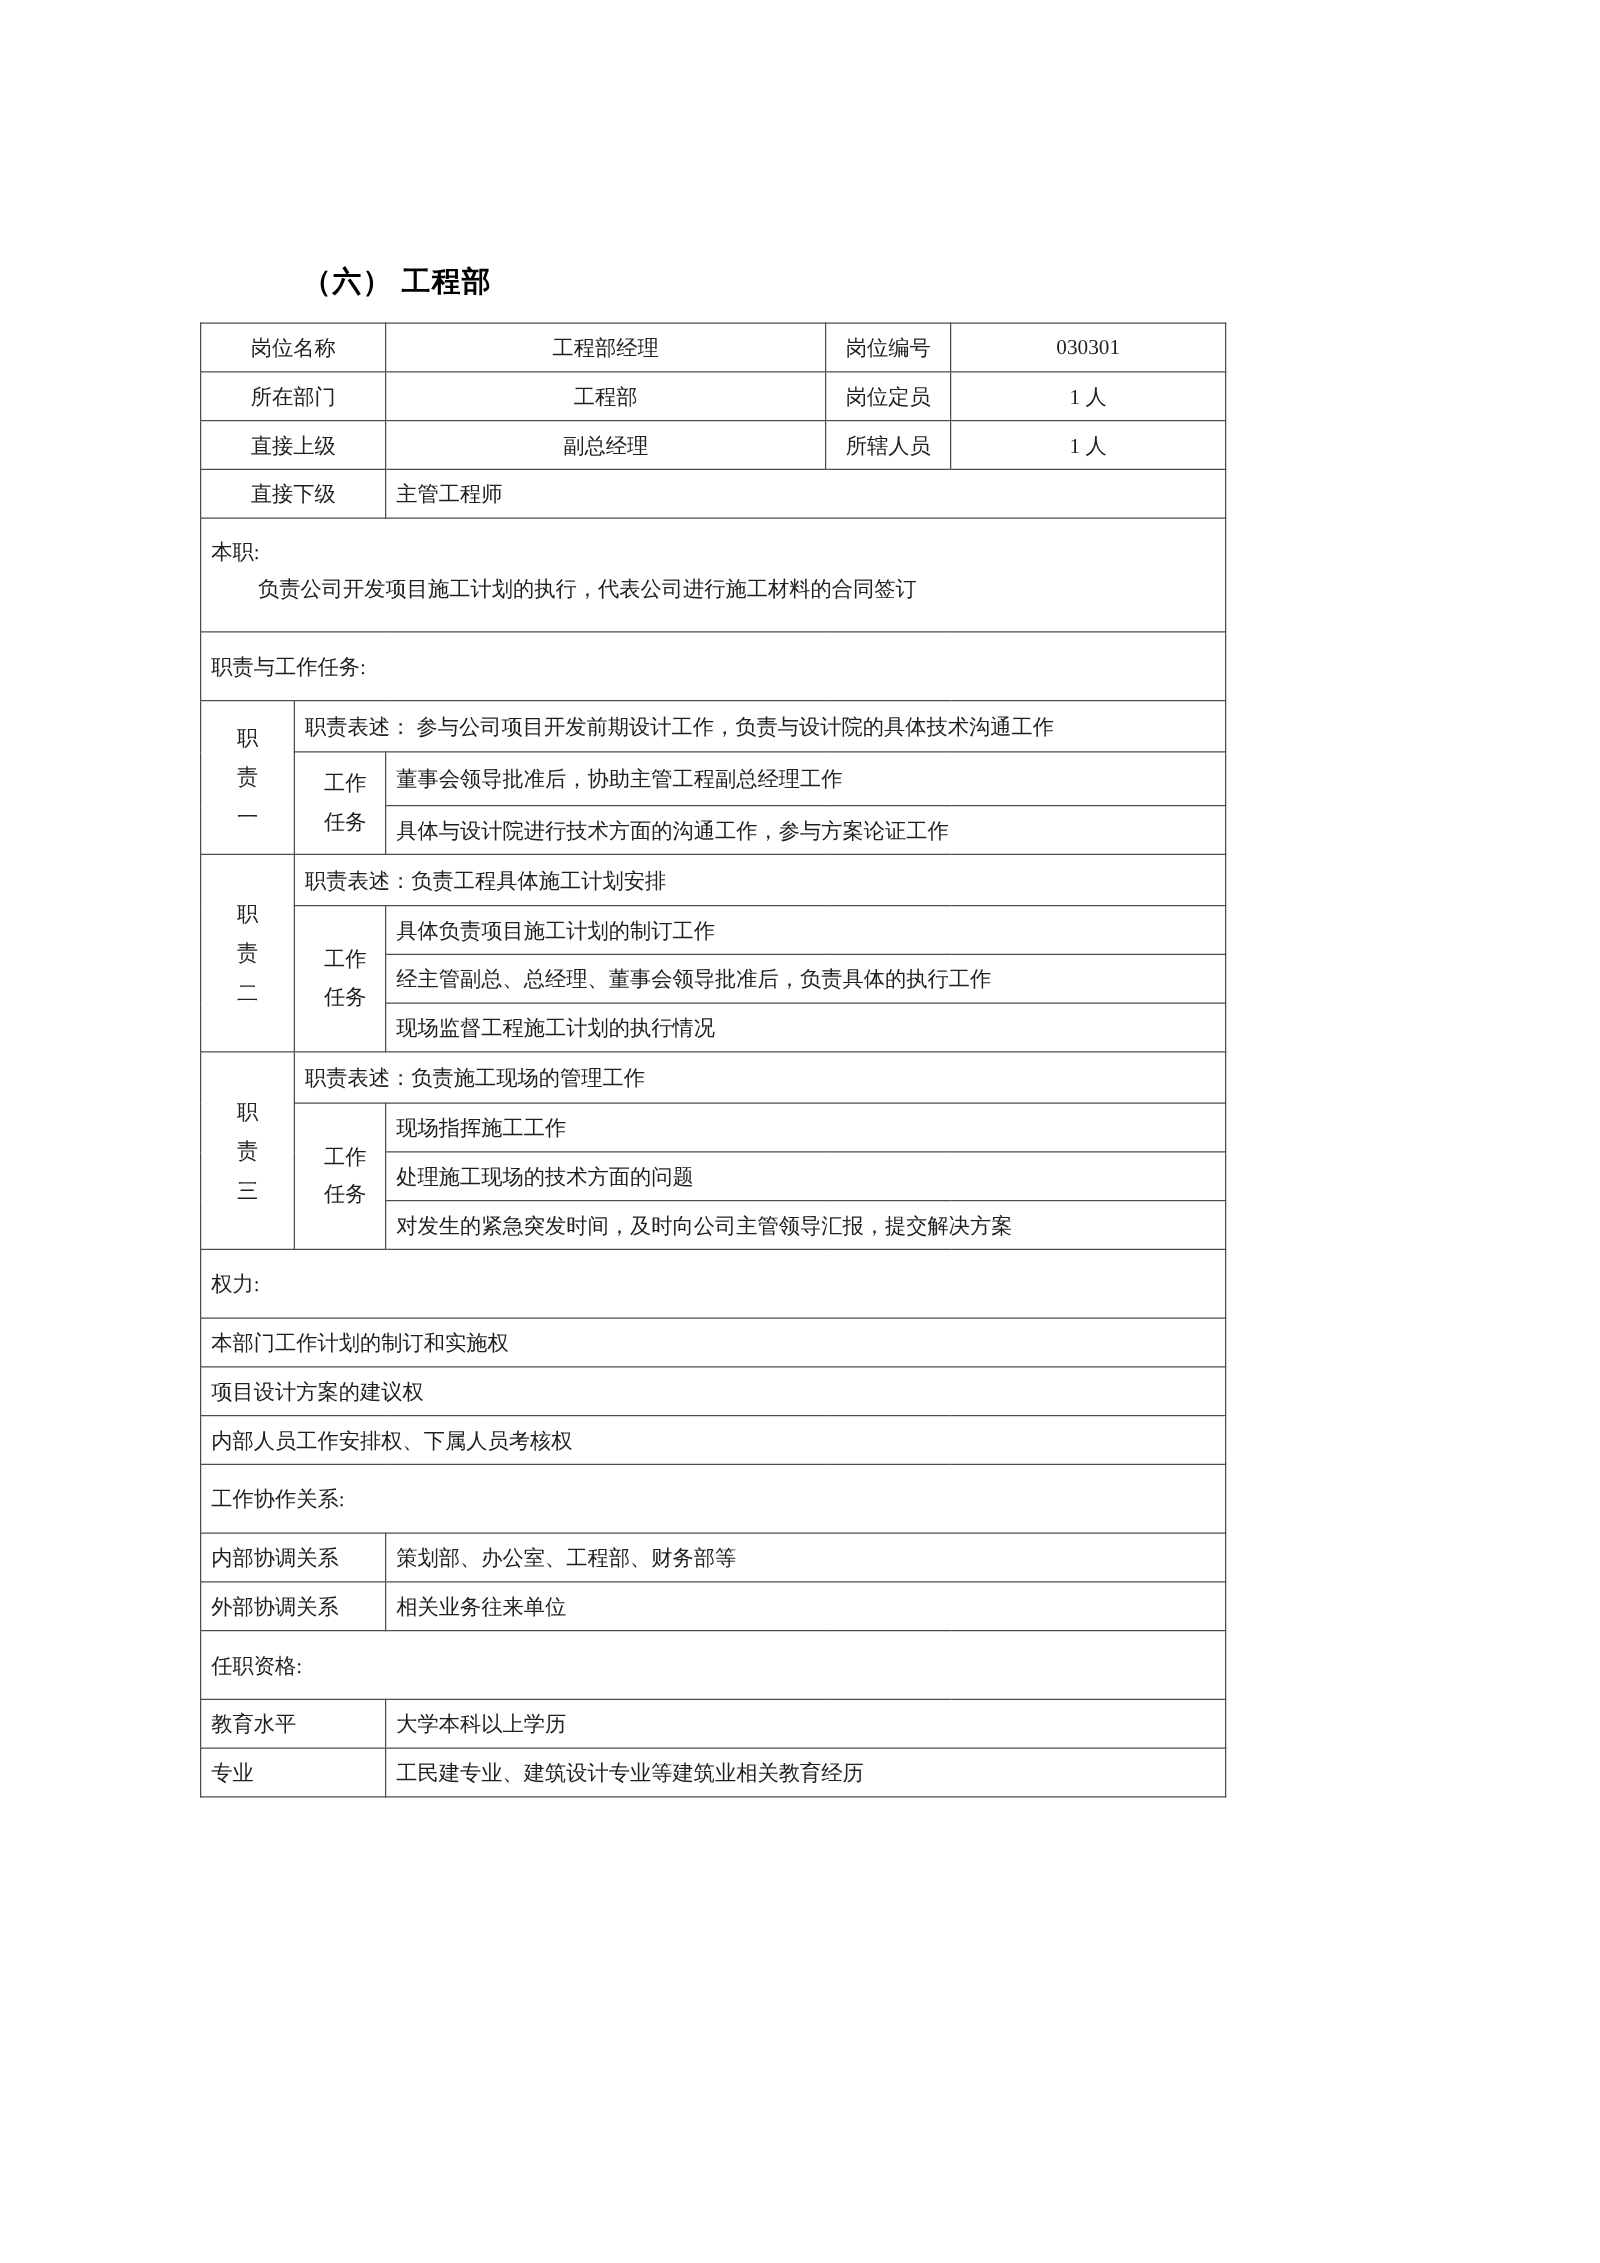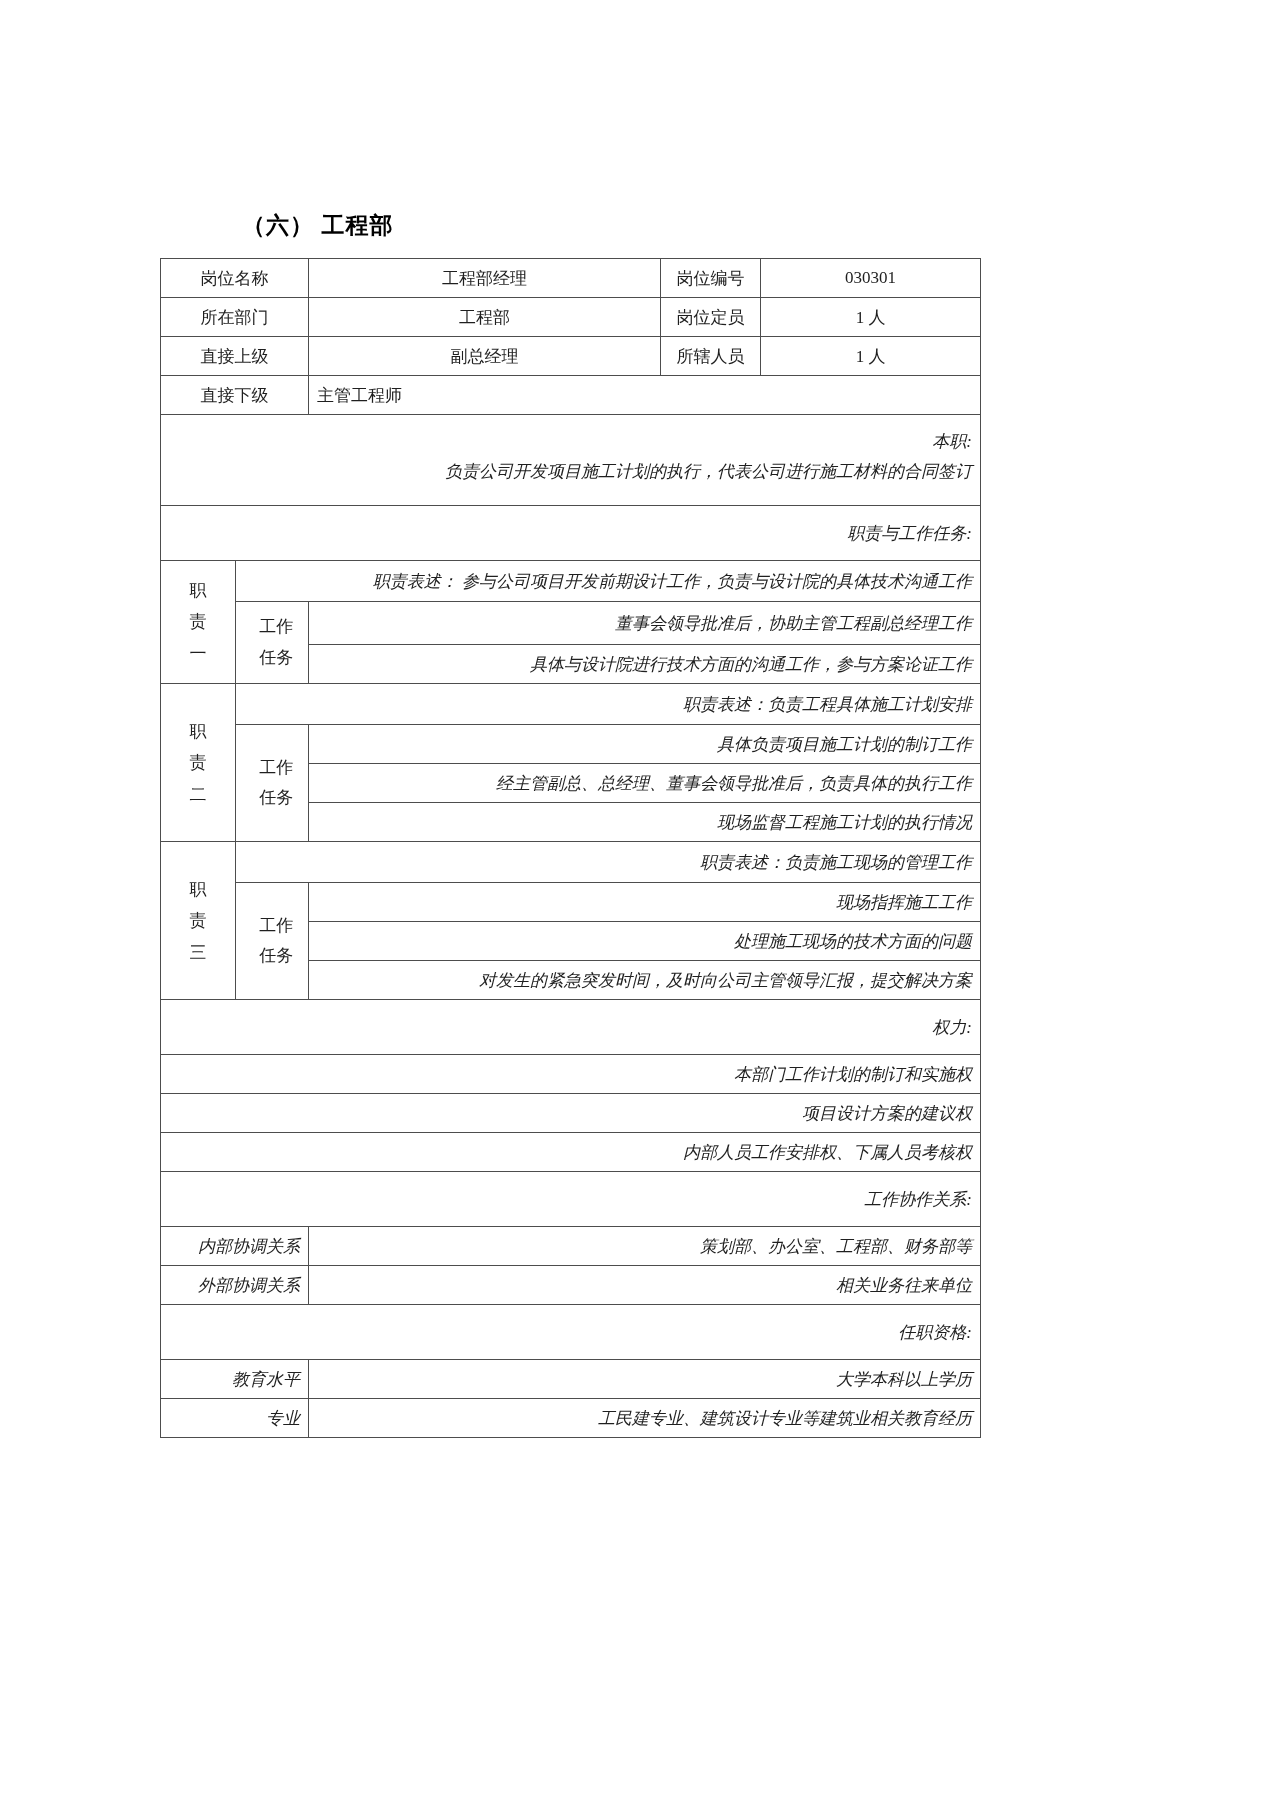--- a/index.html
+++ b/index.html
@@ -43,21 +43,21 @@
   }
   
   tr.r-head td{height:34px;}
   tr.r-summary td{height:76px;vertical-align:top;padding-top:12px;line-height:1.75;}
   tr.r-section td{height:50px;}
   tr.r-stmt td{height:36px;}
   tr.r-task td{height:34px;}
   tr.r-list td{height:34px;margin-top:24px;}
   
   .c{text-align:center;}
-  .l{text-align:right;padding-left:10px;font-style:italic;}
+  .l{text-align:left;padding-left:10px;}
   .indent2{text-indent:2.2em;}
   .pad-val{text-align:left;padding-left:140px;}
   
   td.vlabel{vertical-align:middle;padding:0;}
   .vtext{
     width:1.25em;
     margin:12px auto;
     word-break:break-all;
     line-height:1.85;
     text-align:center;

